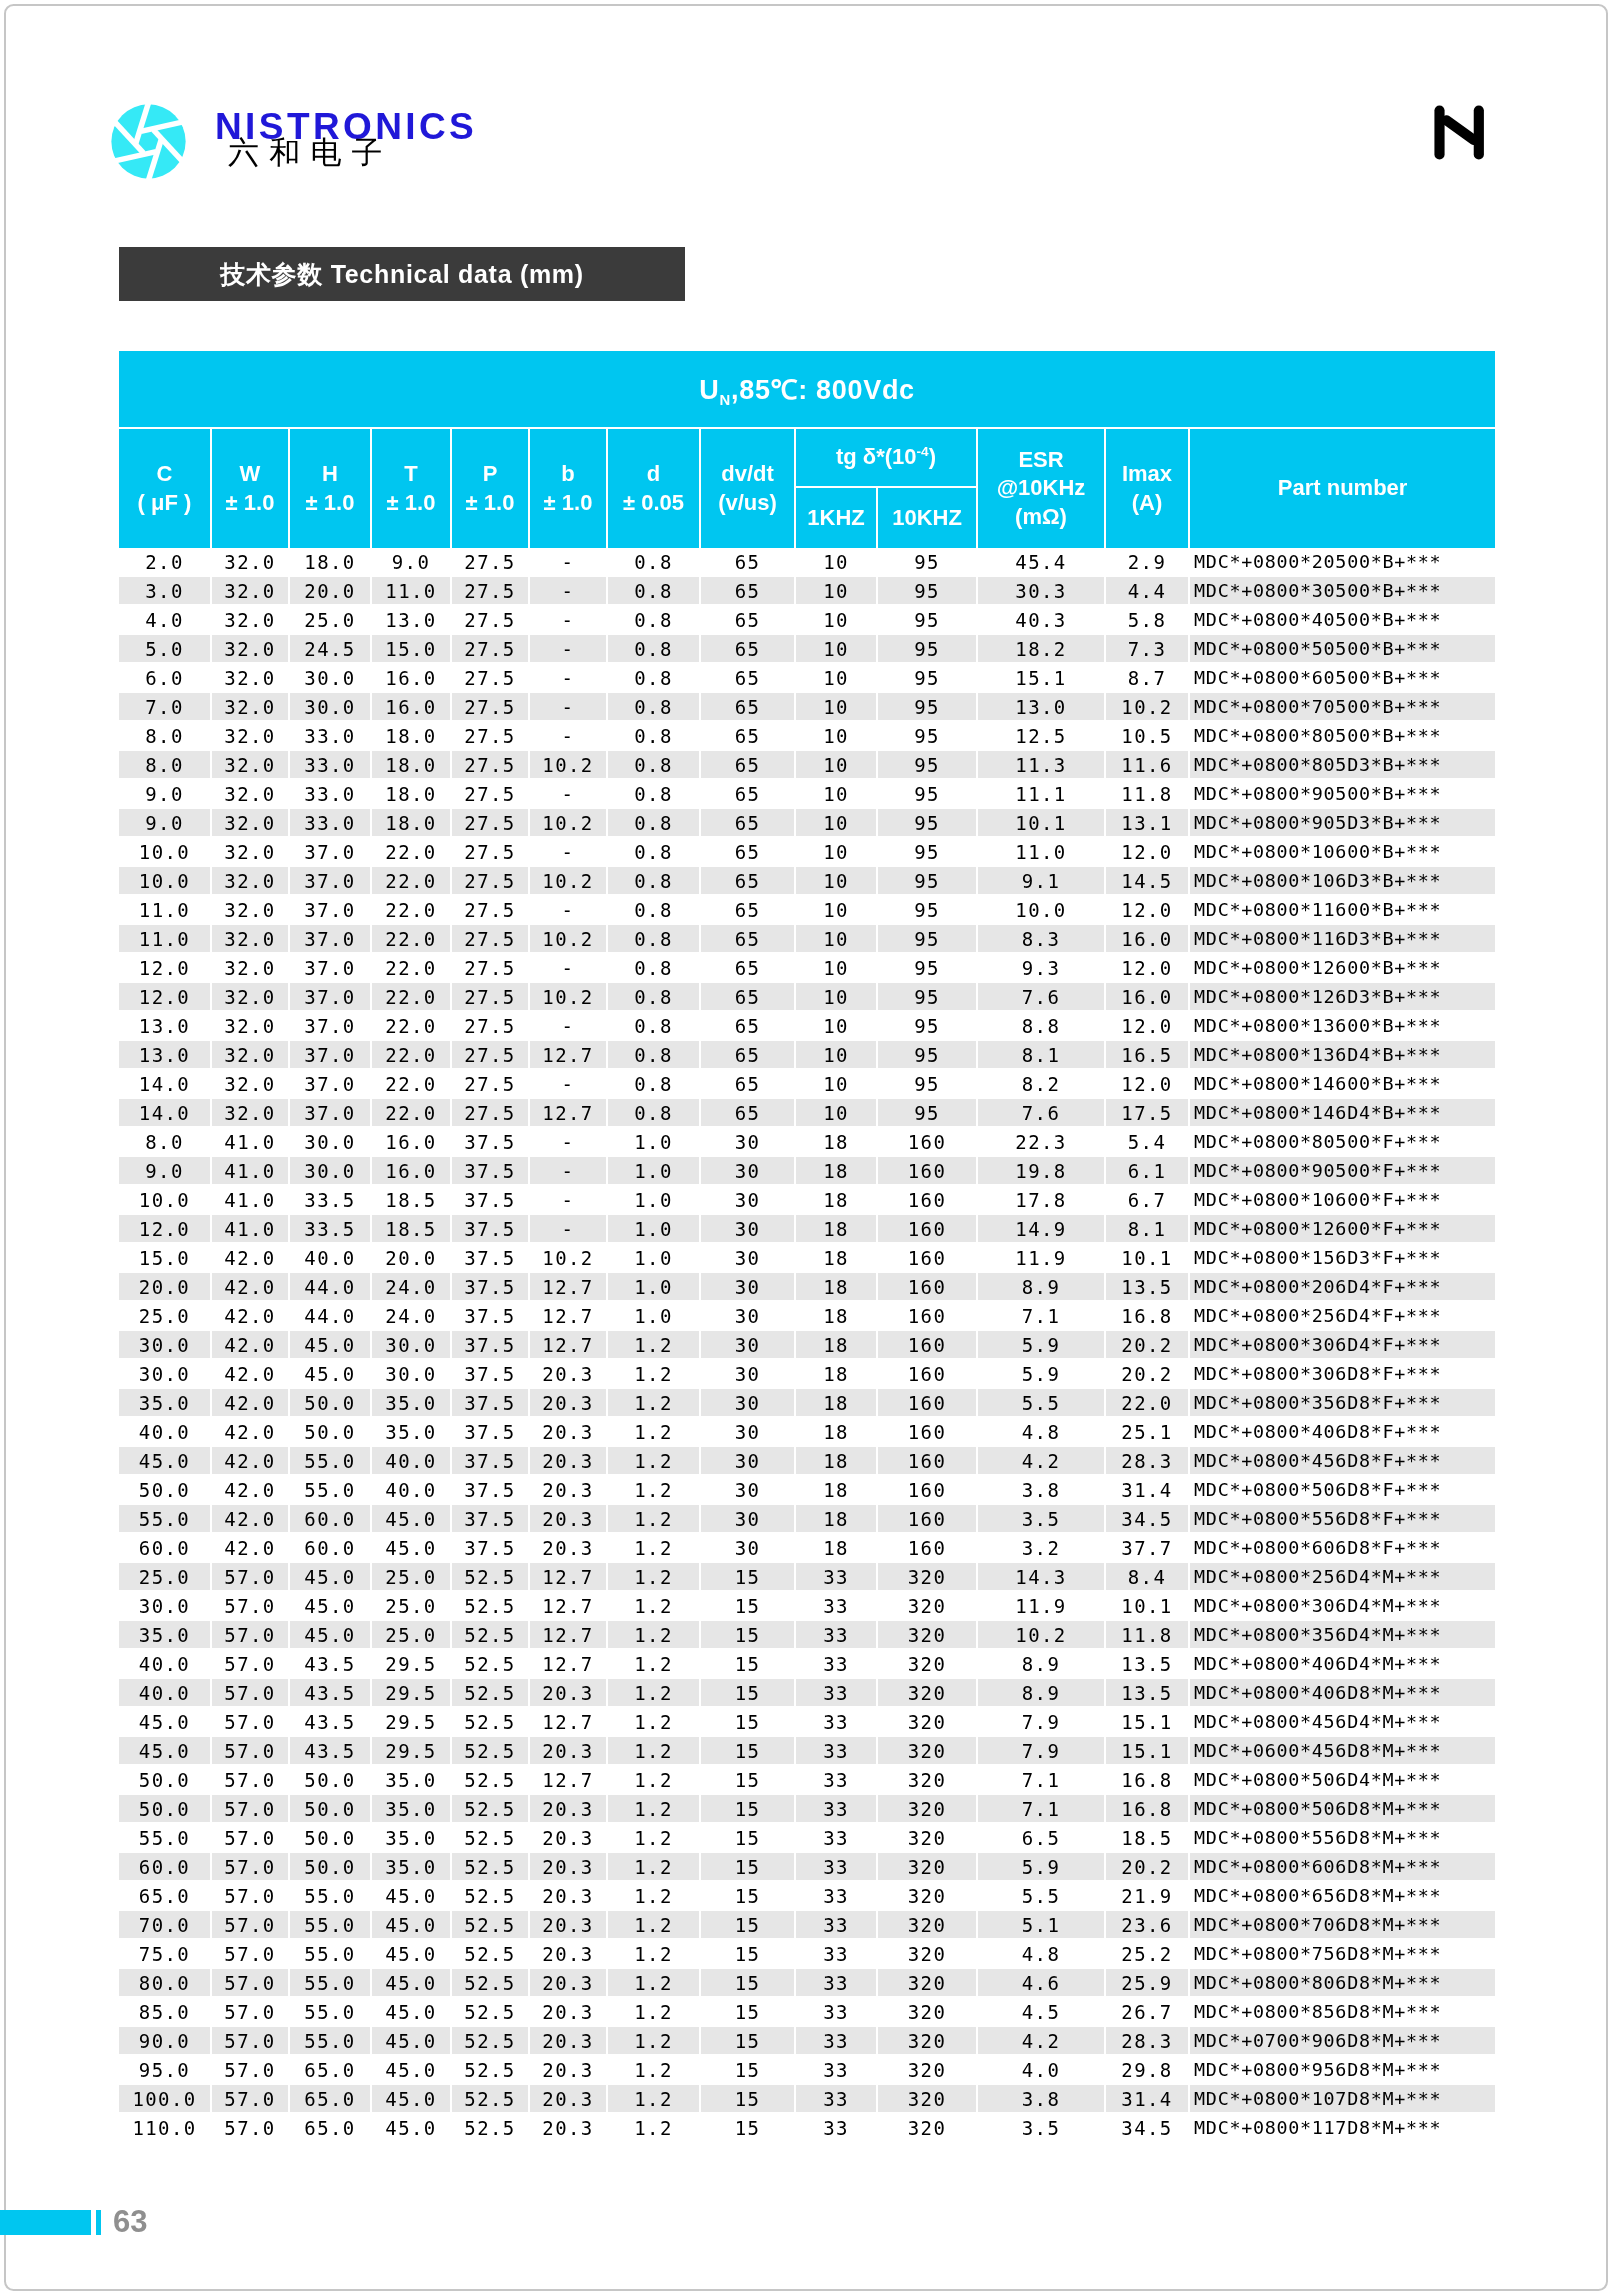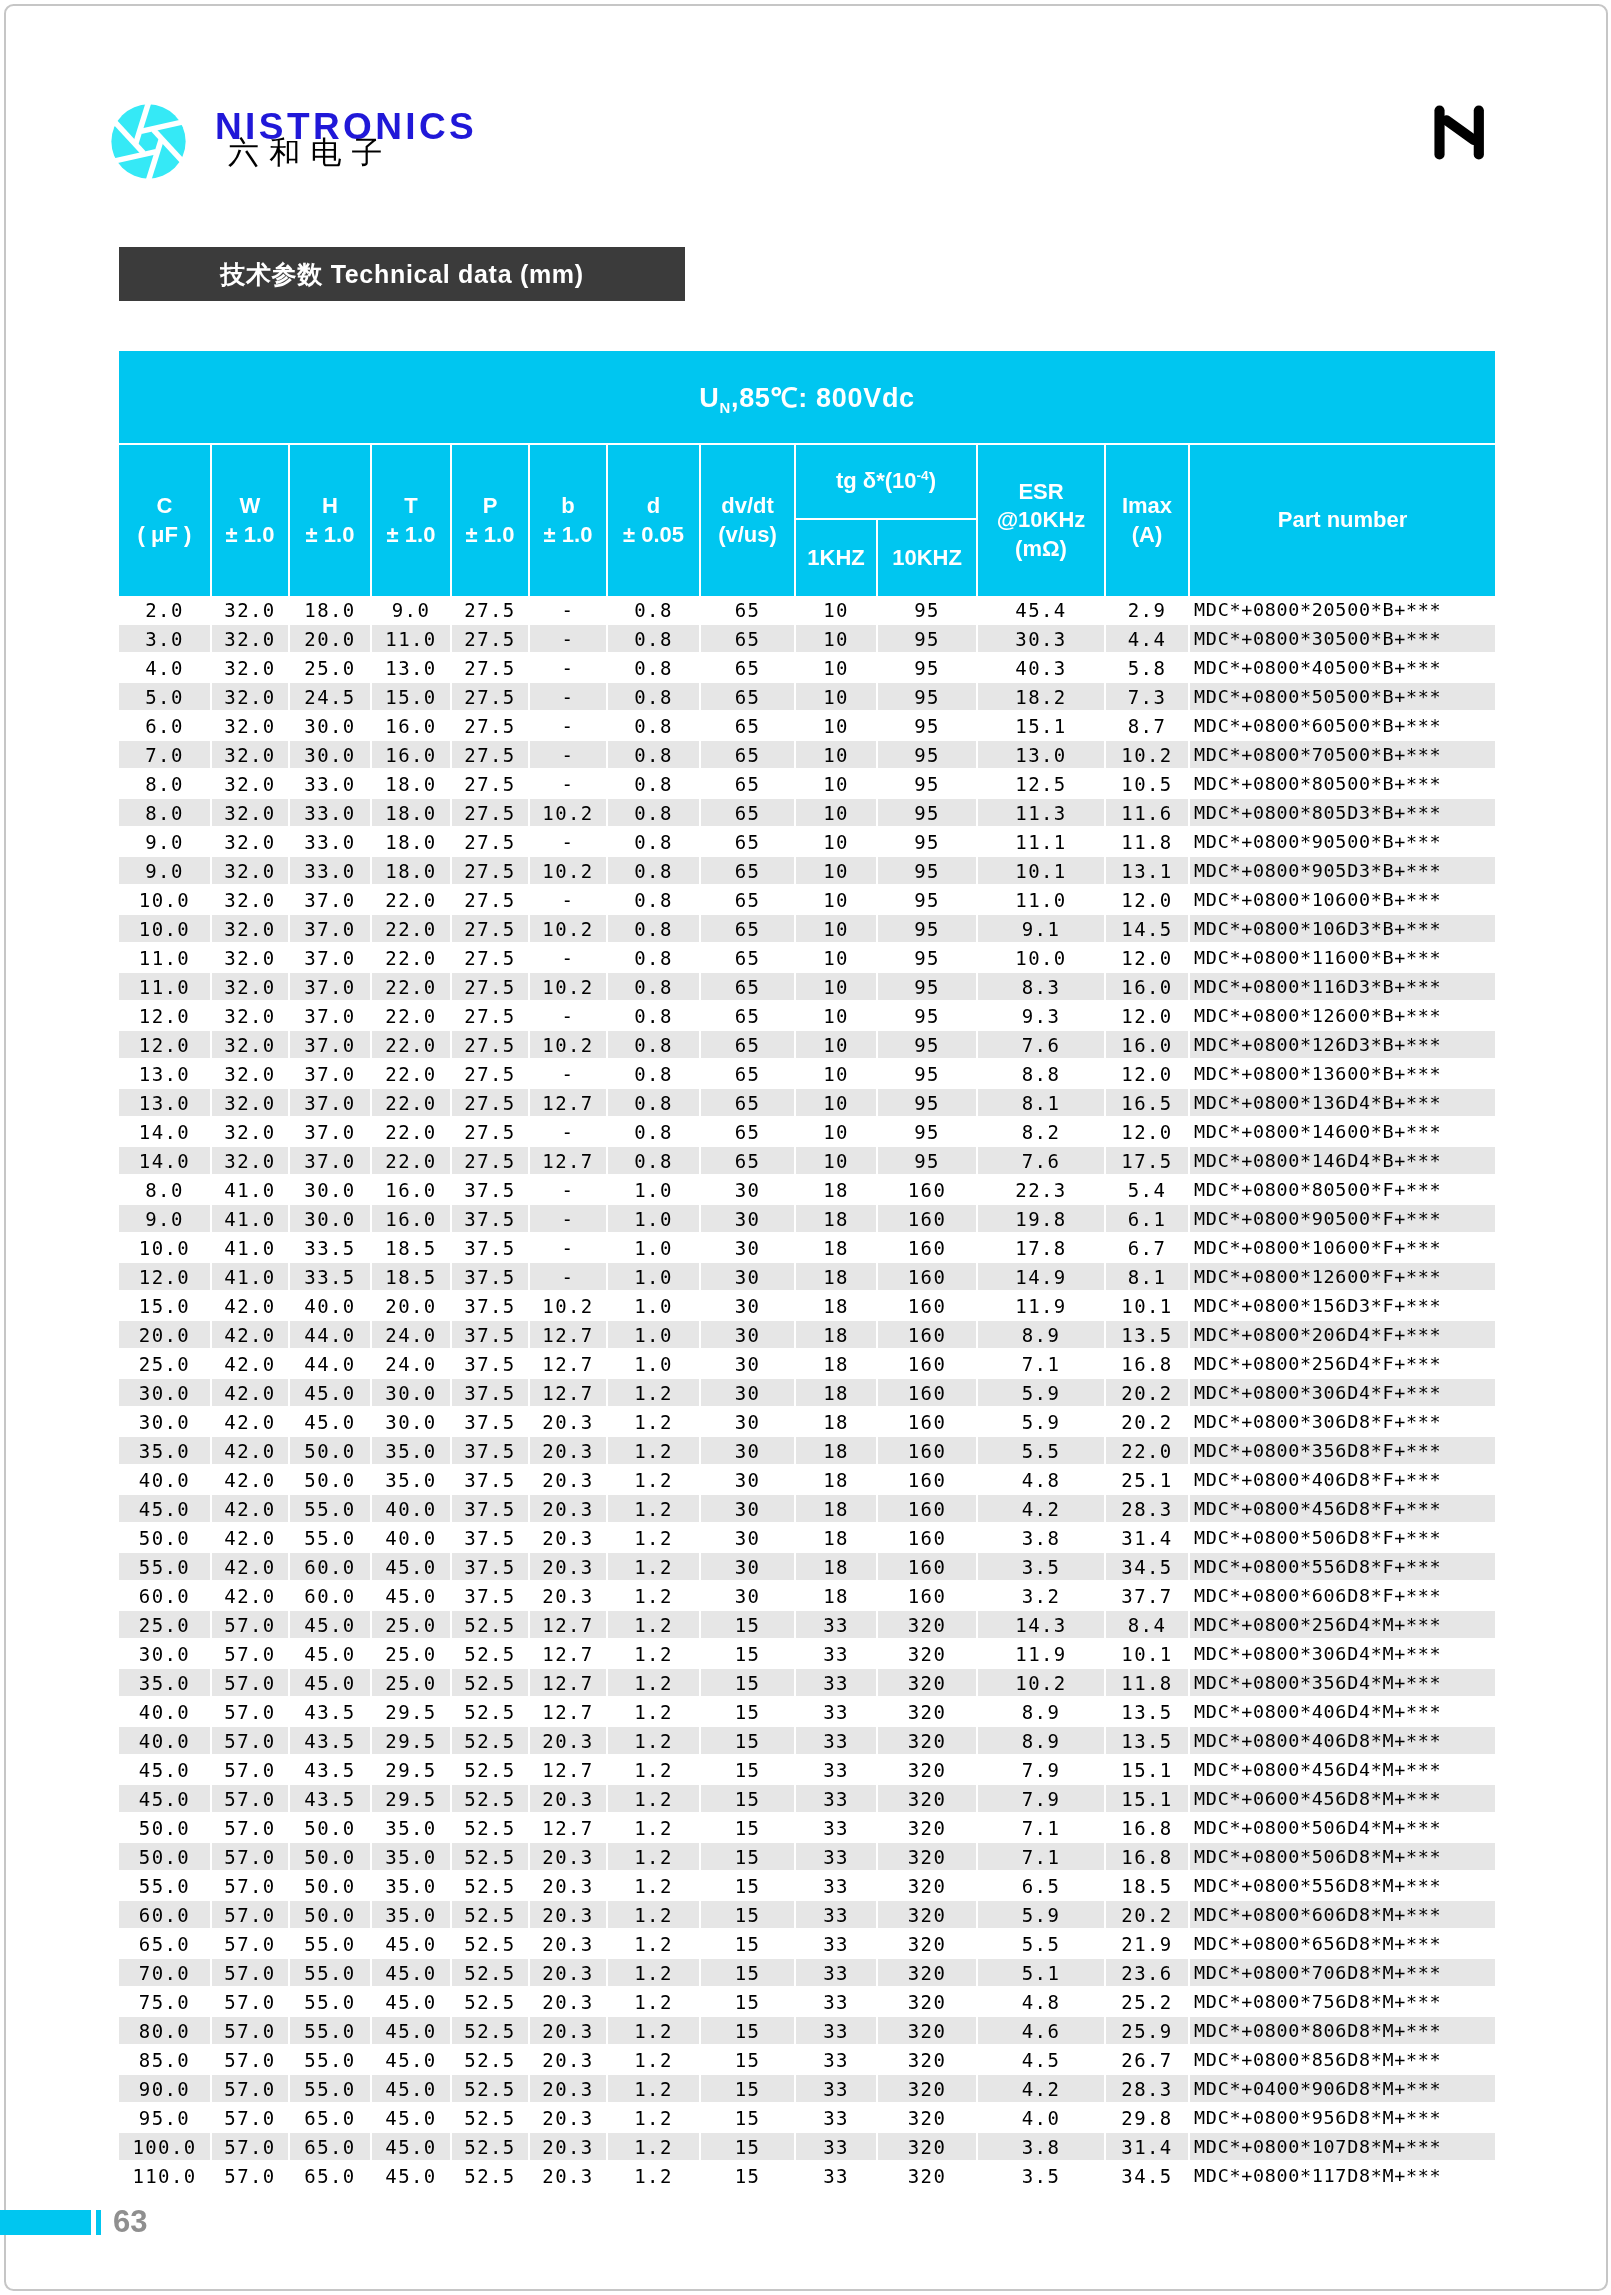--- a/index.html
+++ b/index.html
@@ -27,21 +27,21 @@
     background:var(--title-bar,#3b3b3b);color:#fff;font-size:25px;font-weight:bold;
     display:flex;align-items:center;justify-content:center;letter-spacing:0.7px;
   }
   
   table.tech{
     position:absolute;left:119px;top:351px;width:1376px;
     border-collapse:collapse;table-layout:fixed;
   }
   table.tech th{
     background:var(--accent-cyan,#00c6f0);color:#fff;font-weight:bold;
-    text-align:center;vertical-align:middle;padding:8px;
+    text-align:center;vertical-align:middle;padding:0;
   }
   th.table-title-cell{height:76px;font-size:27px;border-bottom:2.7px solid #fff;letter-spacing:0.7px;}
   th.table-title-cell sub{font-size:0.55em;}
   thead .hdr{font-size:22px;line-height:1.3;}
   thead tr.row-main th{height:57px;}
   thead tr.row-sub th{height:60px;}
   thead th.sep{border-left:2.7px solid #fff;}
   th.tg-top{border-bottom:2.7px solid #fff;}
   th.tg-top sup{font-size:0.62em;}
   
@@ -937,21 +937,21 @@
         <td>55.0</td>
         <td>45.0</td>
         <td>52.5</td>
         <td>20.3</td>
         <td>1.2</td>
         <td>15</td>
         <td>33</td>
         <td>320</td>
         <td>4.2</td>
         <td>28.3</td>
-        <td class="part">MDC*+0400*906D8*M+***</td>
+        <td class="part">MDC*+0700*906D8*M+***</td>
       </tr>
       <tr>
         <td>95.0</td>
         <td>57.0</td>
         <td>65.0</td>
         <td>45.0</td>
         <td>52.5</td>
         <td>20.3</td>
         <td>1.2</td>
         <td>15</td>

